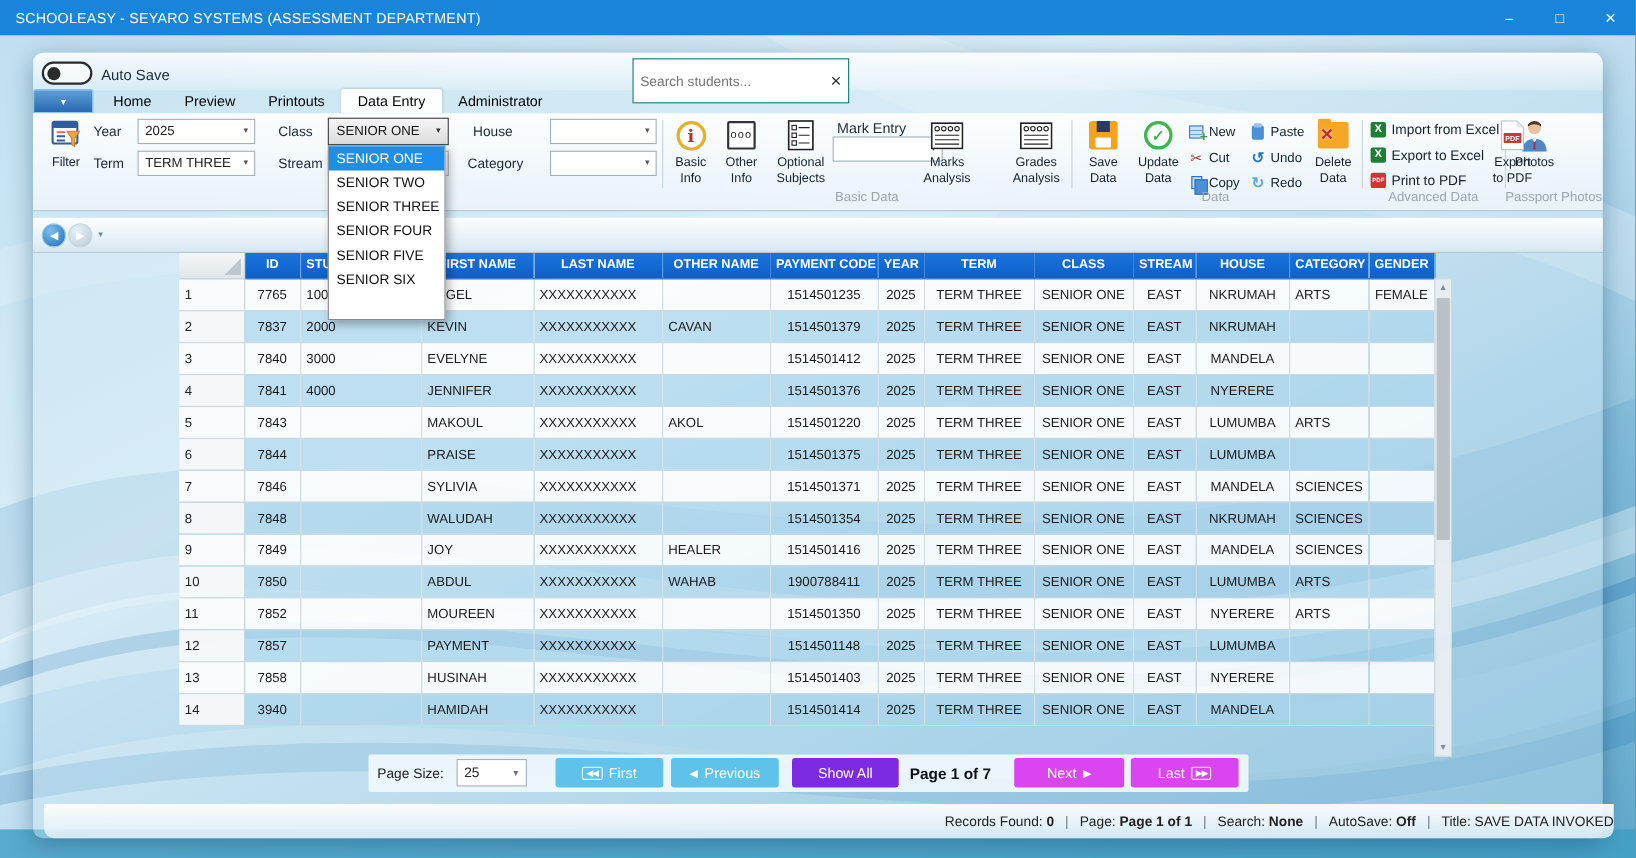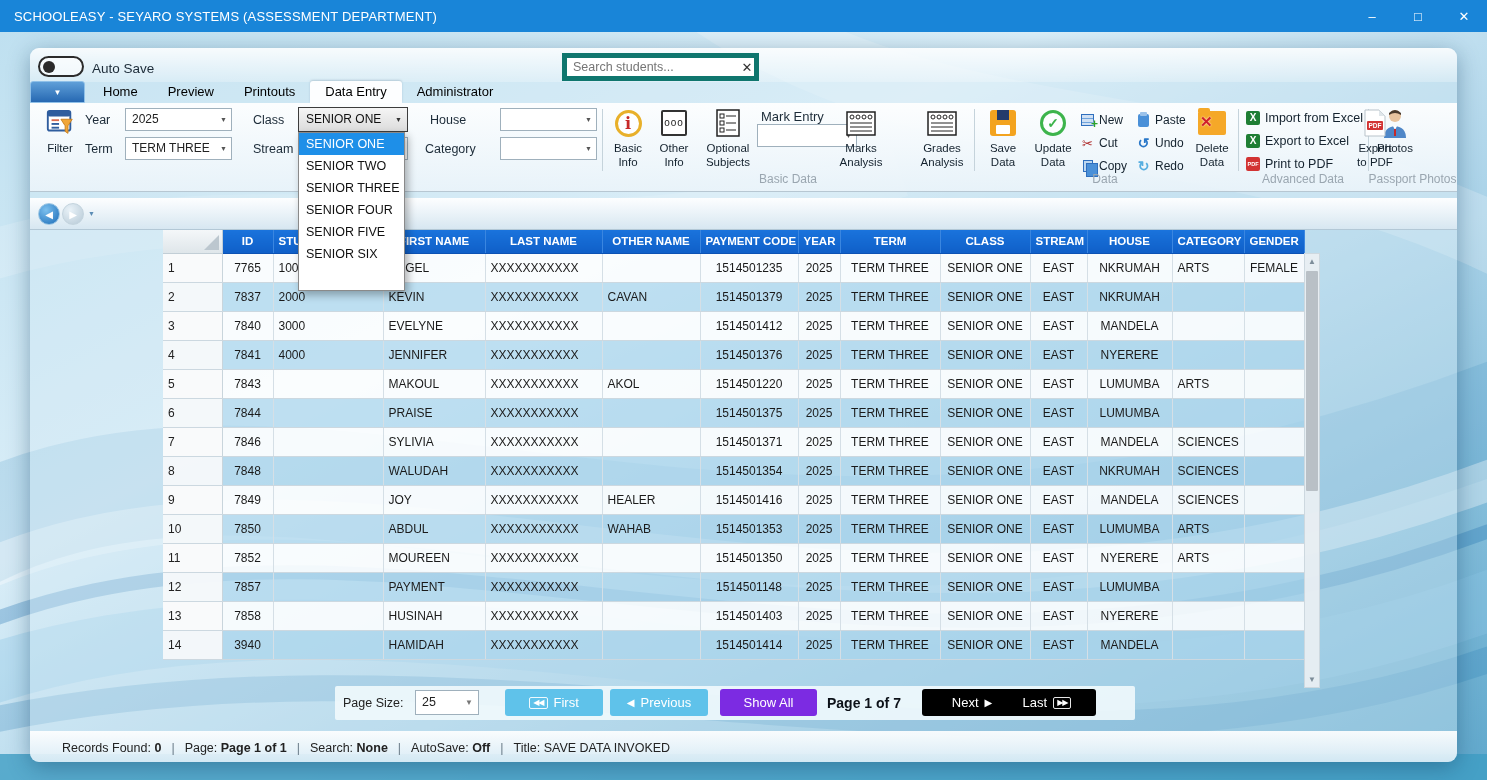--- a/index.html
+++ b/index.html
@@ -18,21 +18,21 @@
 
   
   .card { position:absolute; left:30px; top:48px; width:1427px; height:714px; border-radius:9px; background:rgba(214,234,245,.38); box-shadow:0 5px 22px rgba(15,60,95,.4); z-index:1; }
   .card-header { position:absolute; left:30px; top:48px; width:1427px; height:34px; border-radius:9px 9px 0 0; background:linear-gradient(rgba(255,255,255,.85), rgba(255,255,255,.25)); z-index:2; }
 
   
   .toggle { position:absolute; left:38px; top:56px; width:46px; height:21px; border:2px solid #2b2b2b; border-radius:11px; background:rgba(255,255,255,.6); z-index:3; }
   .toggle .knob { position:absolute; left:3px; top:2.5px; width:12px; height:12px; border-radius:50%; background:#2b2b2b; }
   .autosave-label { position:absolute; left:92px; top:61px; font-size:13.5px; color:#1c2b38; z-index:3; }
   .doc-title { position:absolute; left:200px; top:55px; font-size:17.5px; font-weight:bold; color:#10202e; z-index:3; }
-  .searchbox { position:absolute; left:562px; top:53px; width:197px; height:28px; background:#fff; border:5px solid #0f766e; display:flex; align-items:center; z-index:3; }
+  .searchbox { position:absolute; left:575px; top:53px; width:197px; height:41px; background:#fff; border:1px solid #0f766e; display:flex; align-items:center; z-index:3; }
   .searchbox input { flex:1; border:none; outline:none; font-size:12.5px; padding:0 6px; color:#333; font-family:"Liberation Sans",sans-serif; background:transparent; }
   .searchbox .clear { width:22px; text-align:center; color:#333; font-size:13px; cursor:default; }
 
   
   .appmenu { position:absolute; left:30px; top:81px; width:55px; height:22px; background:linear-gradient(#5f9fd8,#2668b2); border:1px solid #8fc0e8; border-radius:3px 3px 0 0; color:#fff; text-align:center; font-size:8px; line-height:22px; z-index:3; }
   .tabstrip { position:absolute; left:88px; top:81px; height:22px; display:flex; z-index:3; }
   .tab { padding:0 15px; font-size:13px; line-height:22px; color:#000000; }
   .tab.active { background:#fdfeff; border-radius:3px 3px 0 0; box-shadow:0 -1px 2px rgba(120,150,170,.4); }
 
   
@@ -104,27 +104,27 @@
   .dd-list { position:absolute; left:298px; top:132px; width:107px; height:159px; background:#fff; border:1px solid #8a8a8a; box-shadow:3px 4px 8px rgba(0,0,0,.3); z-index:10; }
   .dd-item { height:22px; line-height:22px; padding-left:7px; font-size:12.5px; color:#111; }
   .dd-item.selected { background:#1e8fe8; color:#fff; }
 
   
   .pagbar { position:absolute; left:335px; top:686px; width:800px; height:34px; background:rgba(243,250,253,.88); border-radius:2px; z-index:2; }
   .pag-label { position:absolute; left:8px; top:10px; font-size:12.5px; color:#222; }
   .pag-select { position:absolute; left:80px; top:4px; width:64px; height:25px; background:#fff; border:1px solid #9fb0bc; font-size:12.5px; line-height:23px; padding:0 6px; color:#222; }
   .pag-select .caret { position:absolute; right:5px; top:0; font-size:8px; color:#777; line-height:24px; }
   .pbtn { position:absolute; top:3px; height:27px; border-radius:3px; color:#fff; font-size:13px; display:flex; align-items:center; justify-content:center; gap:6px; }
-  .pbtn.lt { background:#5fc2ea; } .pbtn.bl { background:#000000; } .pbtn.pu { background:#7c2be2; }
+  .pbtn.lt { background:#5fc2ea; } .pbtn.bl { background:#d946ef; } .pbtn.pu { background:#7c2be2; }
   .pbtn .mini { font-size:8px; letter-spacing:-1px; border:1px solid rgba(255,255,255,.9); border-radius:2px; padding:1px 3px; line-height:8px; }
   .pbtn .arr { font-size:10px; }
   .pag-info { position:absolute; left:492px; top:9px; font-size:14px; font-weight:bold; color:#0c1118; }
 
   
-  .statusbar { position:absolute; left:30px; top:731px; width:1427px; height:31px; border-radius:0 0 9px 9px; background:linear-gradient(rgba(255,255,255,.92), rgba(222,238,247,.88)); display:flex; align-items:center; padding-left:32px; z-index:3; }
+  .statusbar { position:absolute; left:40px; top:731px; width:1427px; height:31px; border-radius:0 0 9px 9px; background:linear-gradient(rgba(255,255,255,.92), rgba(222,238,247,.88)); display:flex; align-items:center; padding-left:32px; z-index:3;justify-content:flex-end; }
   .statusbar .slab { font-size:12.5px; color:#222; }
   .statusbar .sval { font-size:12.5px; color:#222; }
   .statusbar .sval.b { font-weight:bold; }
   .statusbar .sep { color:#6c7d8a; margin:0 10px; font-size:12.5px; }
 </style>
 </head>
 <body>
 
 <div id="screen">
 
@@ -561,21 +561,21 @@
             <td class="al">SCIENCES</td>
             <td class="ac"></td>
           </tr>
           <tr class="alt">
             <th class="rownum">10</th>
             <td class="ac">7850</td>
             <td class="al"></td>
             <td class="al">ABDUL</td>
             <td class="al">XXXXXXXXXXX</td>
             <td class="al">WAHAB</td>
-            <td class="ac">1514501353</td>
+            <td class="ac">1900788411</td>
             <td class="ac">2025</td>
             <td class="ac">TERM THREE</td>
             <td class="ac">SENIOR ONE</td>
             <td class="ac">EAST</td>
             <td class="ac">LUMUMBA</td>
             <td class="al">ARTS</td>
             <td class="ac"></td>
           </tr>
           <tr class="">
             <th class="rownum">11</th>
@@ -675,21 +675,21 @@
         <span>Previous</span>
       </div>
     <div class="pbtn pu" style="left:385px; width:97px;">
         <span>Show All</span>
       </div>
     <span class="pag-info">Page 1 of 7</span>
     <div class="pbtn bl" style="left:587px; width:100px;">
         <span>Next</span>
         <span class="arr">▶</span>
       </div>
-    <div class="pbtn bl" style="left:663px; width:98px;">
+    <div class="pbtn bl" style="left:693px; width:98px;">
         <span>Last</span>
         <span class="mini">▶▶</span>
       </div>
   </div>
 
   <div class="statusbar">
     <span><span class="slab">Records Found: </span><span class="sval b">0</span><span class="sep">|</span><span class="slab">Page: </span><span class="sval b">Page 1 of 1</span><span class="sep">|</span><span class="slab">Search: </span><span class="sval b">None</span><span class="sep">|</span><span class="slab">AutoSave: </span><span class="sval b">Off</span><span class="sep">|</span><span class="slab">Title: </span><span class="sval">SAVE DATA INVOKED</span></span>
   </div>
 
 </div>

